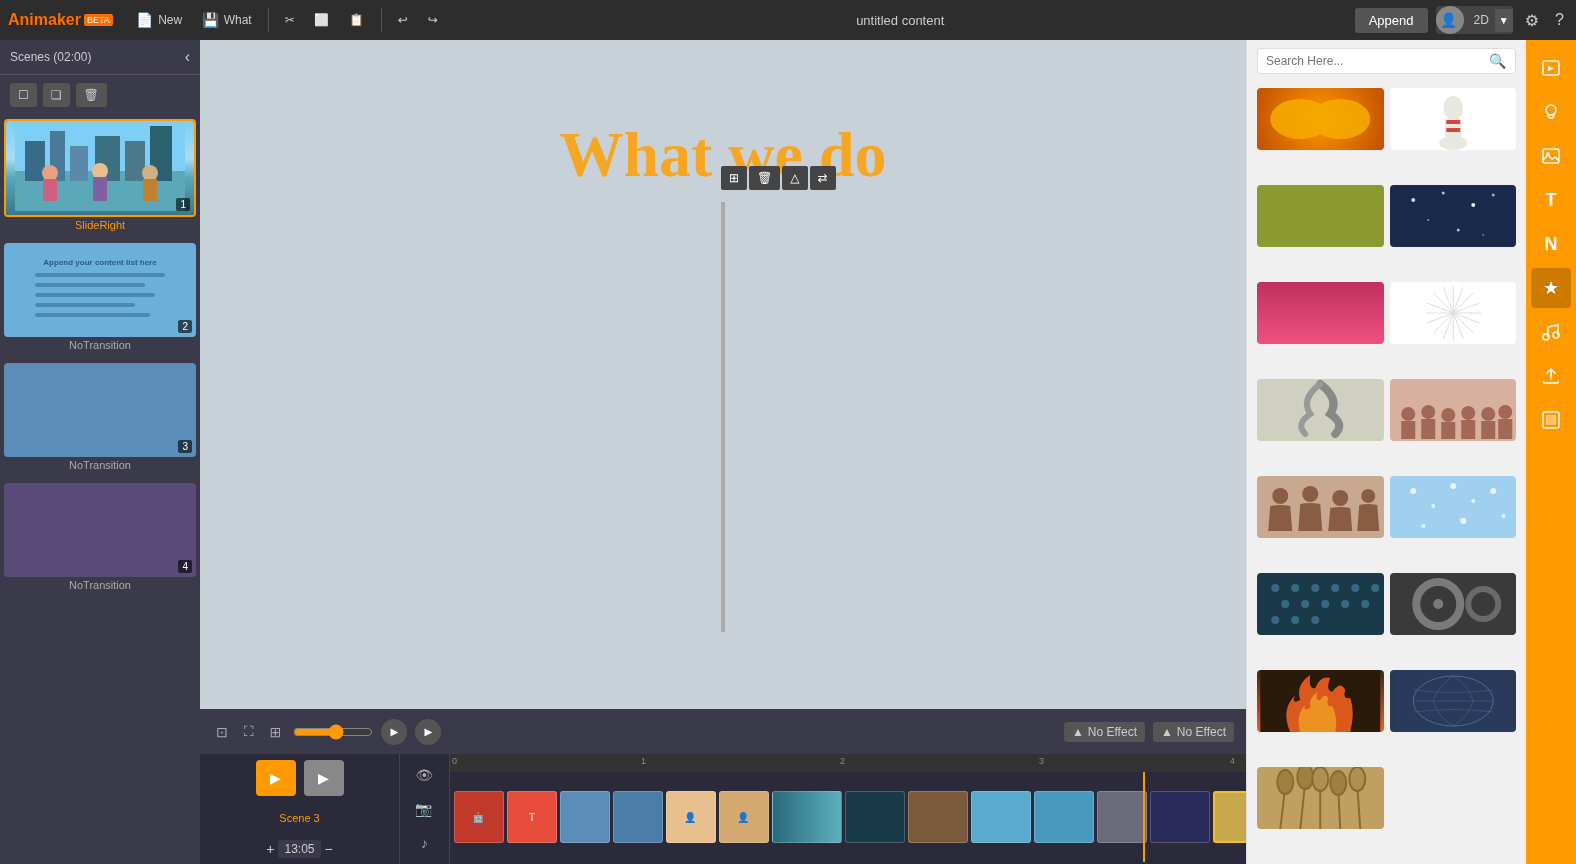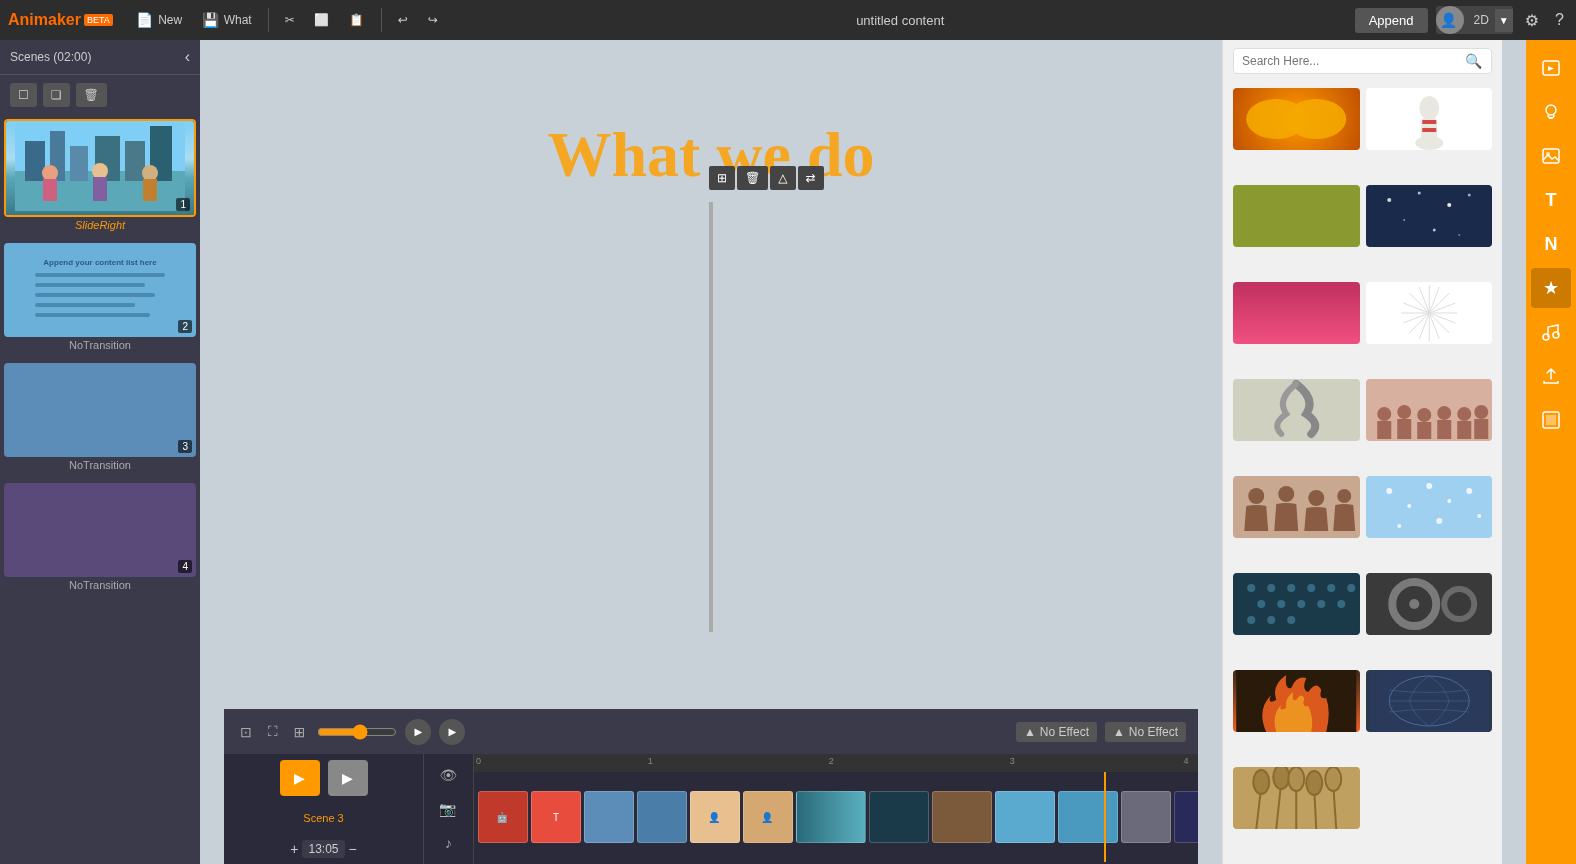--- a/index.html
+++ b/index.html
@@ -104,21 +104,20 @@
       font-size: 16px;
       cursor: pointer;
       padding: 4px;
     }
 
     
     .main-area {
       display: flex;
       flex: 1;
       overflow: hidden;
-      gap: 24px;
     }
 
     
     .scenes-panel {
       width: 200px;
       background: #3a3a4a;
       display: flex;
       flex-direction: column;
       flex-shrink: 0;
     }
@@ -170,21 +169,20 @@
       color: white;
       font-size: 10px;
       padding: 1px 4px;
       border-radius: 2px;
     }
     .scene-label {
       color: #f90;
       font-size: 11px;
       text-align: center;
       padding: 2px 0 4px;
-      font-style: italic;
     }
     .scene-label-dark {
       color: #aaa;
       font-size: 11px;
       text-align: center;
       padding: 2px 0 4px;
     }
 
     
     .canvas-area {

